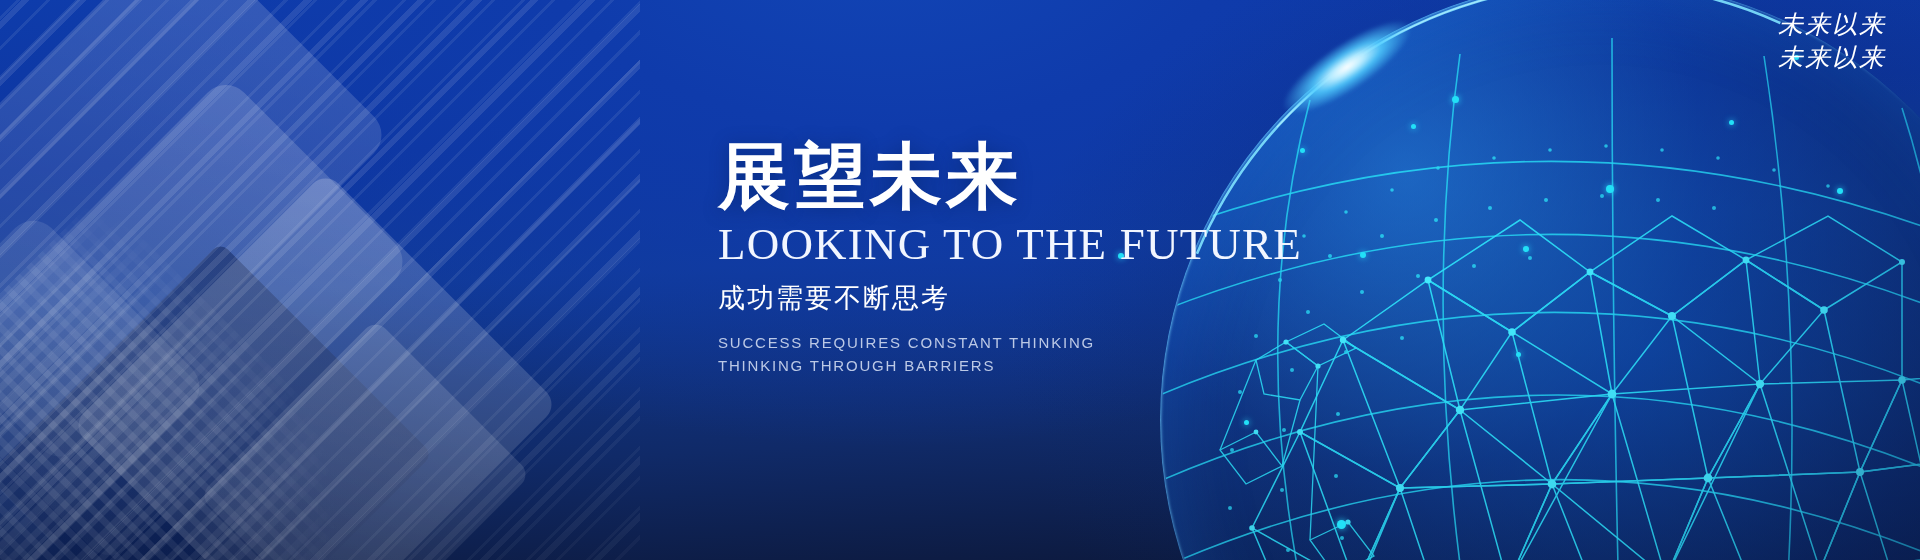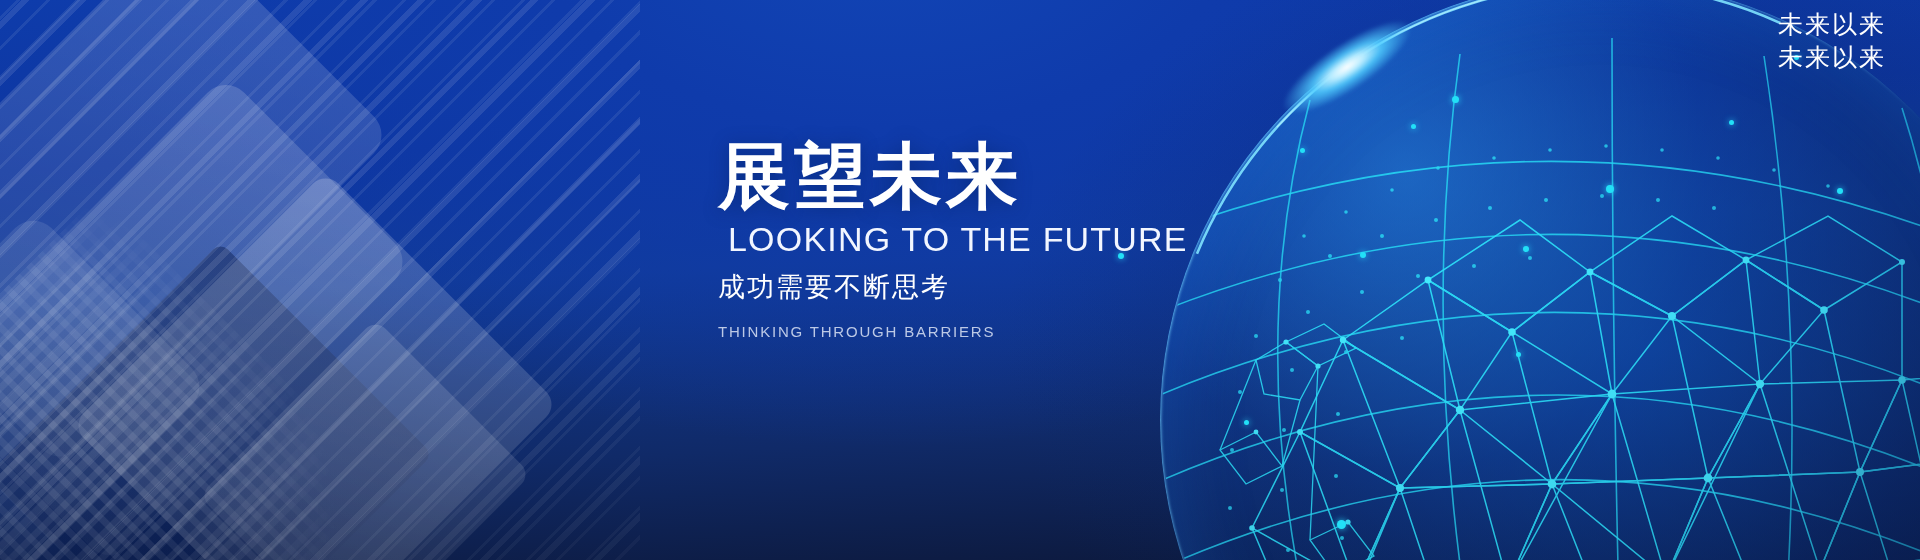--- a/index.html
+++ b/index.html
@@ -89,38 +89,38 @@
   .scatter-dot{position:absolute;border-radius:50%;background:#22e0f7;box-shadow:0 0 6px rgba(40,220,255,.9);}
 
   
   .copy{position:absolute;left:718px;top:140px;width:820px;}
   .headline{
     font-size:72px;font-weight:700;color:#ffffff;letter-spacing:4px;line-height:1;
     margin:0 0 10px 0;white-space:nowrap;
     text-shadow:0 2px 18px rgba(0,30,90,.45);
   }
   .subline-en{
-    font-size:34px;font-weight:400;color:#f2f6ff;letter-spacing:1.2px;line-height:1;
-    margin:0 0 16px 10px;white-space:nowrap;
+    font-size:45px;font-weight:400;color:#f2f6ff;letter-spacing:1.2px;line-height:1;
+    margin:0 0 16px 0;white-space:nowrap;font-family:Liberation Serif, serif;
   }
   .cn-line{
     font-size:27px;font-weight:500;color:#ffffff;letter-spacing:2px;line-height:1.32;
     margin:0;white-space:nowrap;font-family:Liberation Mono, monospace;
   }
   .en-small{
     font-size:15px;font-weight:400;color:#bcc9e6;letter-spacing:1.8px;line-height:1.55;
     margin:0;white-space:nowrap;
   }
   .en-small-block{margin-top:12px;}
 
   .corner-cn{
     position:absolute;right:34px;top:8px;text-align:right;
     font-size:25px;font-weight:500;color:#ffffff;letter-spacing:2px;line-height:1.32;
   }
-  .corner-cn div{white-space:nowrap;}
+  .corner-cn div{white-space:nowrap;font-style:italic;}
 </style>
 </head>
 <body>
 
 <div id="banner">
 
   <div class="left-art">
     <div class="dsq a"></div>
     <div class="dsq b"></div>
     <div class="dsq dark"></div>
@@ -329,20 +329,21 @@
   <div class="scatter-dot" style="left:1837px;top:188px;width:6px;height:6px;"></div>
   <div class="scatter-dot" style="left:1516px;top:352px;width:5px;height:5px;"></div>
   <div class="scatter-dot" style="left:1244px;top:420px;width:5px;height:5px;"></div>
   <div class="scatter-dot" style="left:1337px;top:520px;width:9px;height:9px;"></div>
 
   <div class="copy">
     <h1 class="headline">展望未来</h1>
     <div class="subline-en">LOOKING TO THE FUTURE</div>
     <p class="cn-line">成功需要不断思考</p>
     <div class="en-small-block">
+      <p class="en-small">SUCCESS REQUIRES CONSTANT THINKING</p>
       <p class="en-small">THINKING THROUGH BARRIERS</p>
     </div>
   </div>
 
   <div class="corner-cn">
     <div>未来以来</div>
     <div>未来以来</div>
   </div>
 
 </div>

